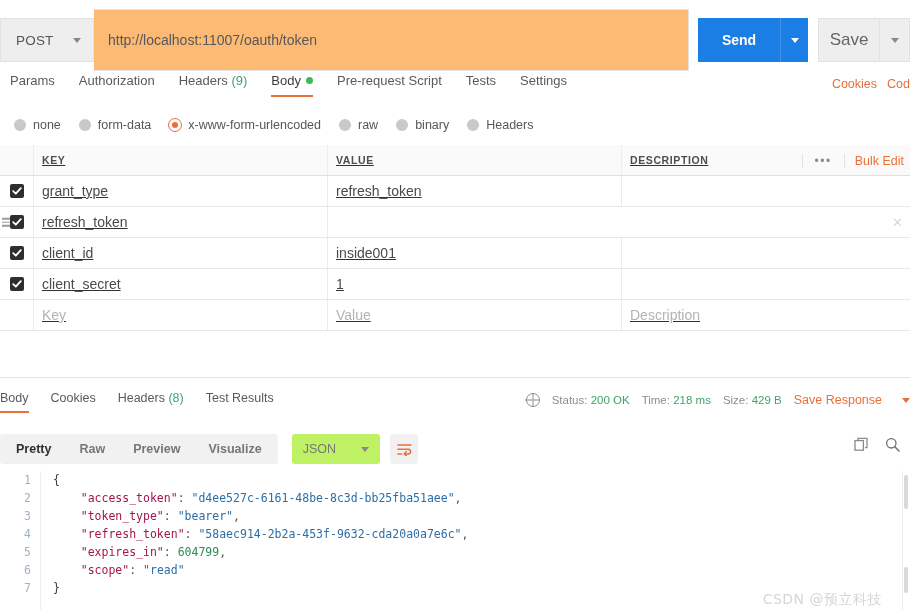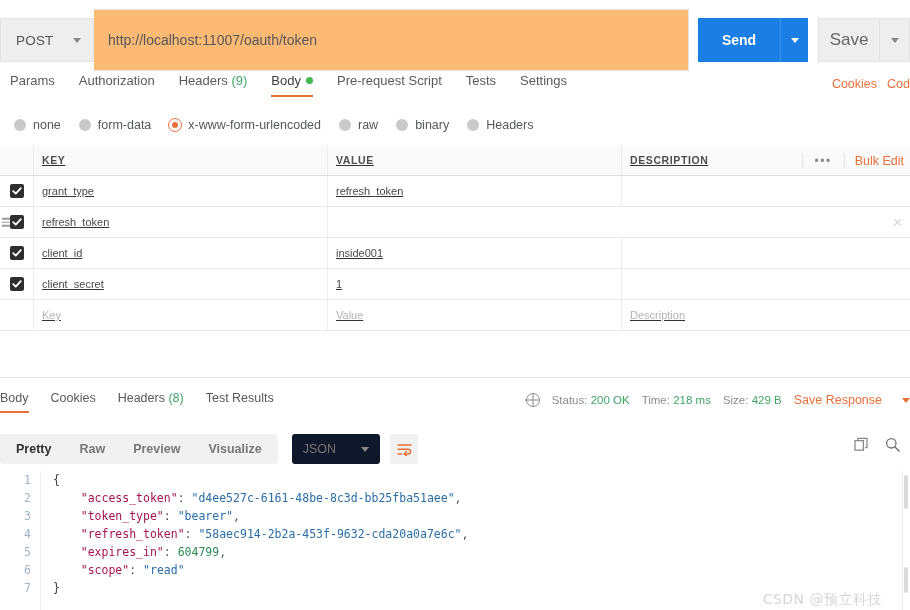--- a/index.html
+++ b/index.html
@@ -74,21 +74,21 @@
   .ptable { position: absolute; left: 0; top: 136px; width: 910px; text-decoration: underline; }
   .prow { display: flex; height: 31px; border-bottom: 1px solid #e8e8e8; position: relative; }
   .prow.head { background: #fafafa; border-bottom: 1px solid #e0e0e0; }
   .cell-chk { width: 34px; border-right: 1px solid #ececec; display: flex; align-items: center; justify-content: center; position: relative; }
   .cell-key { width: 294px; border-right: 1px solid #ececec; display: flex; align-items: center; padding-left: 8px; }
   .cell-val { width: 294px; border-right: 1px solid #ececec; display: flex; align-items: center; padding-left: 8px; }
   .cell-desc { flex: 1; display: flex; align-items: center; padding-left: 8px; }
   .head .cell-key, .head .cell-val, .head .cell-desc {
     font-size: 10.5px; font-weight: bold; color: #4d4d4d; letter-spacing: .6px;
   }
-  .cell-text { font-size: 11px; color: #4a4a4a; }
+  .cell-text { font-size: 14px; color: #4a4a4a; }
   .cell-text.ph { color: #b3b3b3; }
   .chk {
     width: 14px; height: 14px; background: #2e2e2e; border-radius: 2px;
     display: flex; align-items: center; justify-content: center; cursor: pointer;
   }
   .chk svg { display: block; }
   .drag-handle { position: absolute; left: 2px; top: 50%; transform: translateY(-50%); display: flex; flex-direction: column; gap: 2px; cursor: grab; }
   .drag-handle i { display: block; width: 9px; height: 1.5px; background: #9a9a9a; }
   .row-x { position: absolute; right: 7px; top: 50%; transform: translateY(-50%); font-size: 13px; color: #d8d8d8; cursor: pointer; }
   .head-tools { position: absolute; right: 0; top: 0; height: 31px; display: flex; align-items: center; }
@@ -109,21 +109,21 @@
   .globe::before { content: ""; position: absolute; left: 50%; top: -1.3px; bottom: -1.3px; width: 0; border-left: 1.3px solid #8d8d8d; transform: translateX(-50%); }
   .globe::after { content: ""; position: absolute; top: 50%; left: -1.3px; right: -1.3px; height: 0; border-top: 1.3px solid #8d8d8d; transform: translateY(-50%); }
   .savresp { color: #e8703a; font-size: 12.5px; cursor: pointer; display: flex; align-items: center; gap: 20px; }
   .caret-or { width: 0; height: 0; border-left: 4px solid transparent; border-right: 4px solid transparent; border-top: 5px solid #e8703a; }
 
   
   .rtoolbar { position: absolute; left: 0; top: 424px; width: 910px; height: 32px; display: flex; align-items: center; }
   .seg { background: #f1f1f1; border-radius: 3px; display: flex; align-items: center; height: 30px; padding: 0 2px; }
   .segbtn { font-size: 12.5px; color: #777; padding: 0 14px; height: 30px; line-height: 30px; cursor: pointer; font-weight: bold; }
   .segbtn.active { color: #2f2f2f; }
-  .fmt-box { background: #0f172a; border-radius: 3px; height: 30px; display: flex; align-items: center; gap: 25px; padding: 0 11px; margin-left: 14px; cursor: pointer; }
+  .fmt-box { background: #bef264; border-radius: 3px; height: 30px; display: flex; align-items: center; gap: 25px; padding: 0 11px; margin-left: 14px; cursor: pointer; }
   .fmt-label { font-size: 12.5px; color: #777; }
   .wrap-box { background: #f1f1f1; border-radius: 3px; width: 28px; height: 30px; margin-left: 10px; display: flex; align-items: center; justify-content: center; cursor: pointer; }
   .tool-right { position: absolute; right: 10px; top: 428px; display: flex; align-items: center; gap: 16px; }
   .ico-btn { cursor: pointer; }
 
   
   .code { position: absolute; left: 0; top: 462px; width: 910px; height: 148px; display: flex; font-family: "DejaVu Sans Mono", monospace; font-size: 11.5px; }
   .gutter { width: 40px; text-align: right; padding-right: 9px; color: #9fb3c8; user-select: none; }
   .gutter div { height: 18px; line-height: 18px; }
   .codebody { flex: 1; padding-left: 12px; border-left: 1px solid #ededed; }

